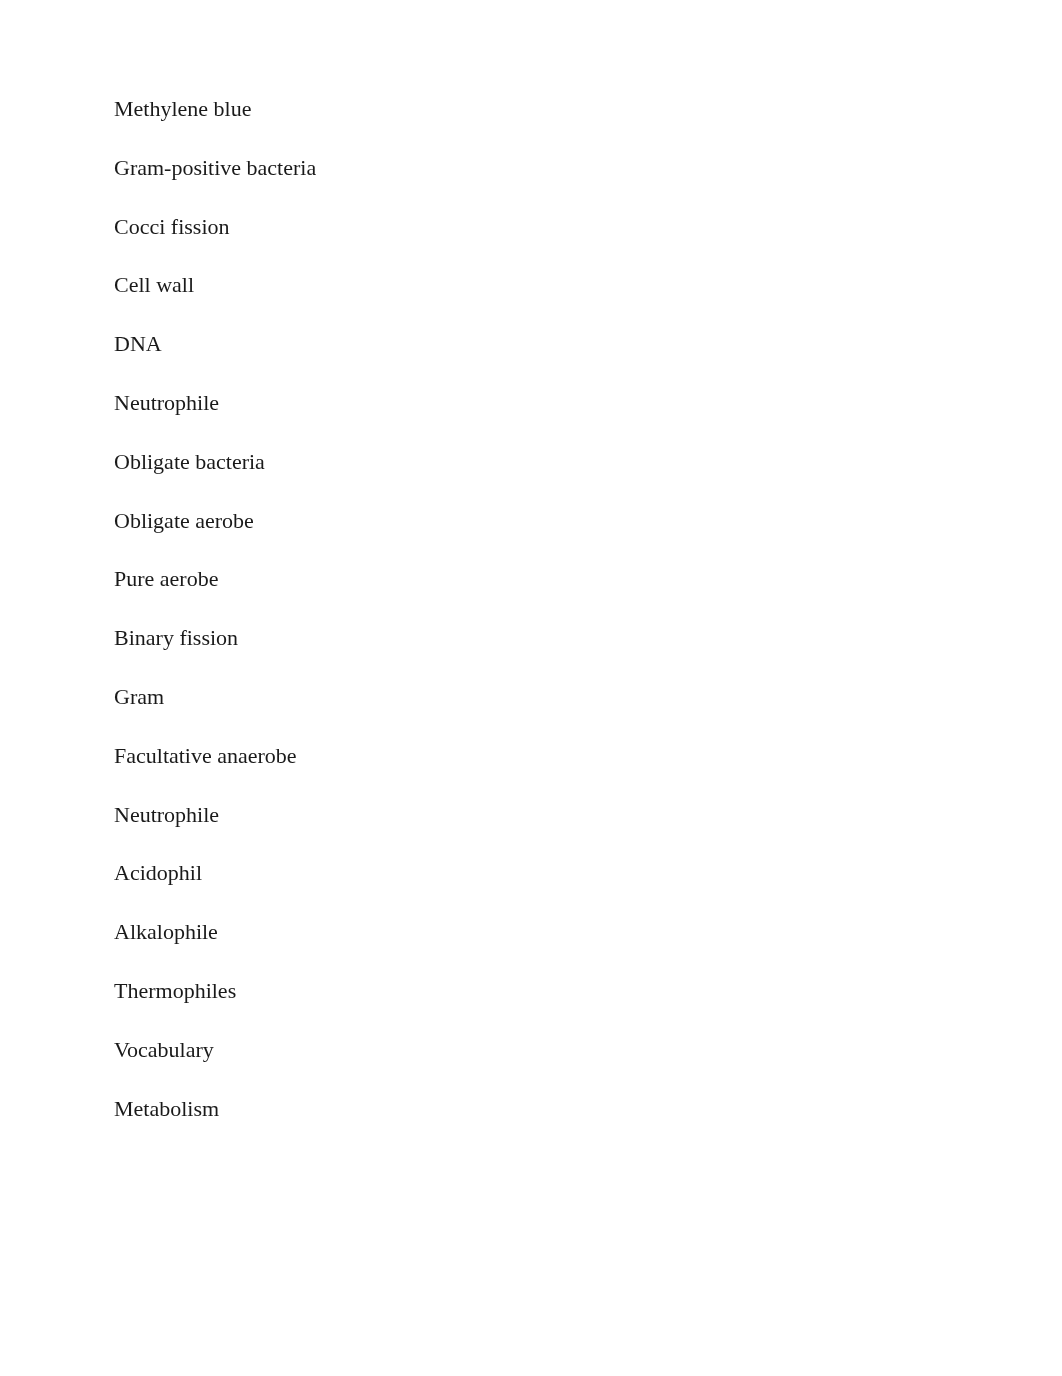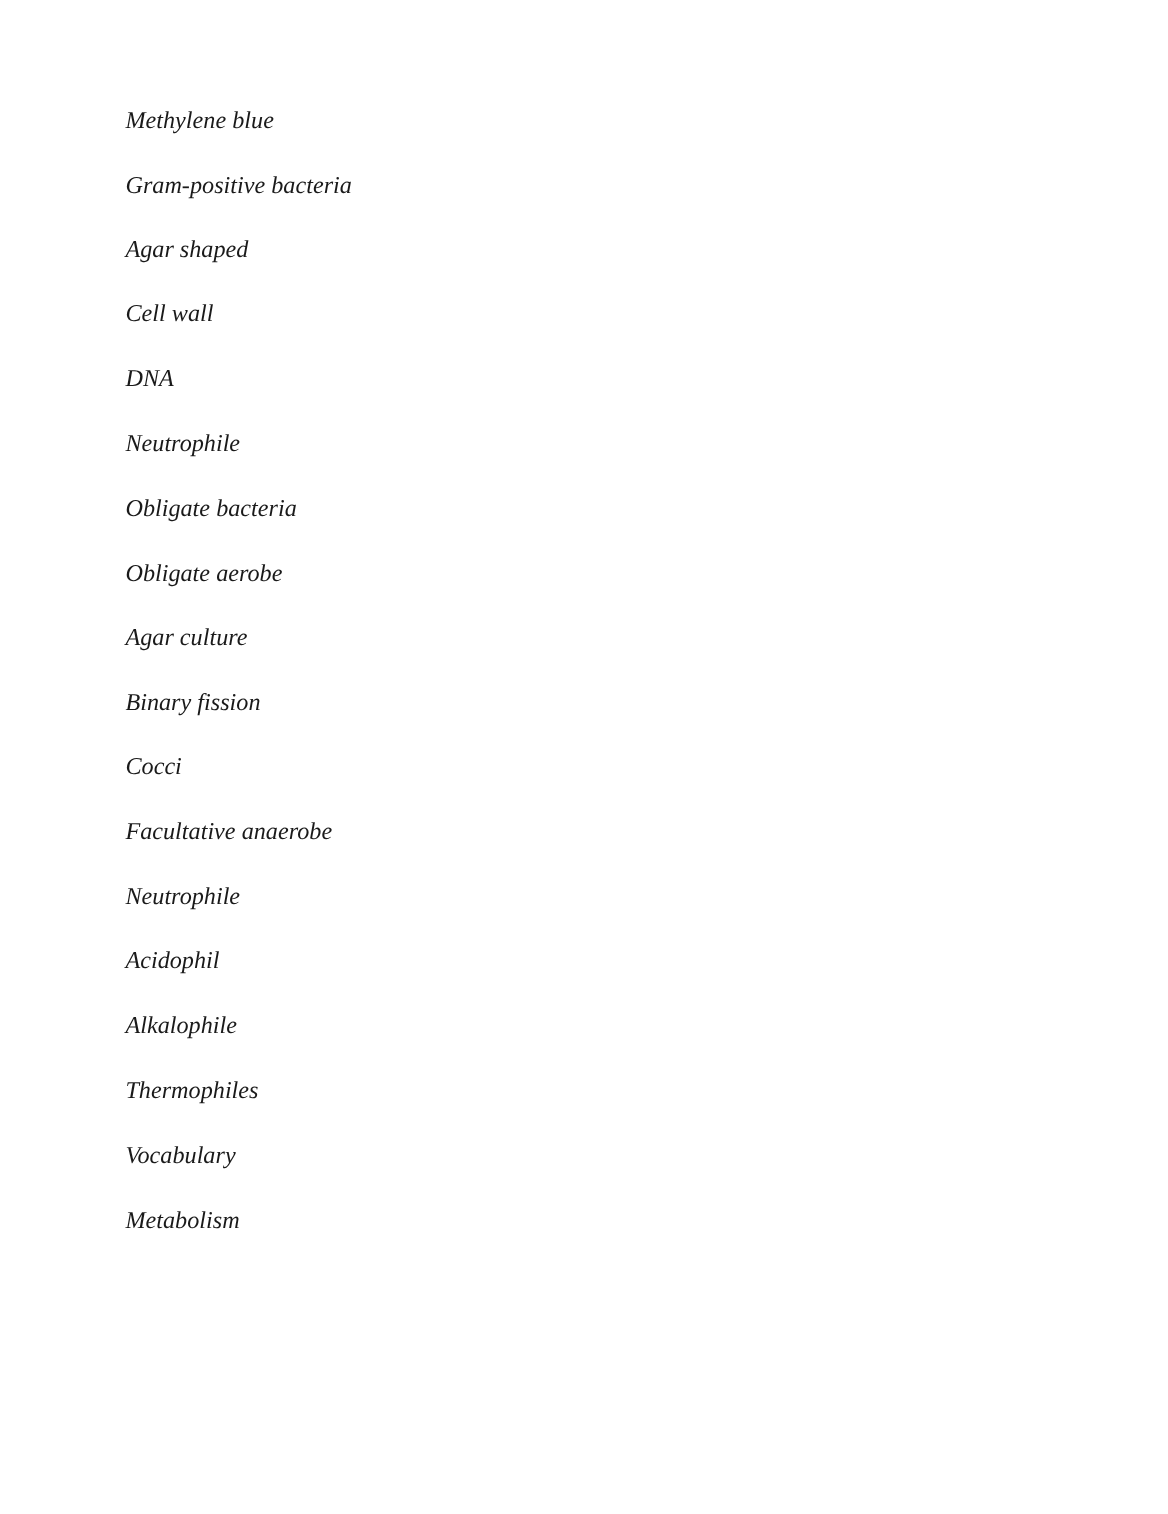--- a/index.html
+++ b/index.html
@@ -20,38 +20,37 @@
     .list-container {
       padding: 80px 0 80px 114px;
       display: flex;
       flex-direction: column;
       gap: 0;
     }
 
     .list-item {
       padding: 14px 0;
       line-height: 1.4;
-      font-style: italic;
     }
   </style>
 </head>
 <body>
 
 <div class="list-container">
 <div class="list-item">Methylene blue</div>
     <div class="list-item">Gram-positive bacteria</div>
-    <div class="list-item">Agar shaped</div>
+    <div class="list-item">Cocci fission</div>
     <div class="list-item">Cell wall</div>
     <div class="list-item">DNA</div>
     <div class="list-item">Neutrophile</div>
     <div class="list-item">Obligate bacteria</div>
     <div class="list-item">Obligate aerobe</div>
-    <div class="list-item">Agar culture</div>
+    <div class="list-item">Pure aerobe</div>
     <div class="list-item">Binary fission</div>
-    <div class="list-item">Cocci</div>
+    <div class="list-item">Gram</div>
     <div class="list-item">Facultative anaerobe</div>
     <div class="list-item">Neutrophile</div>
     <div class="list-item">Acidophil</div>
     <div class="list-item">Alkalophile</div>
     <div class="list-item">Thermophiles</div>
     <div class="list-item">Vocabulary</div>
     <div class="list-item">Metabolism</div>
   </div>
 
 </body></html>

